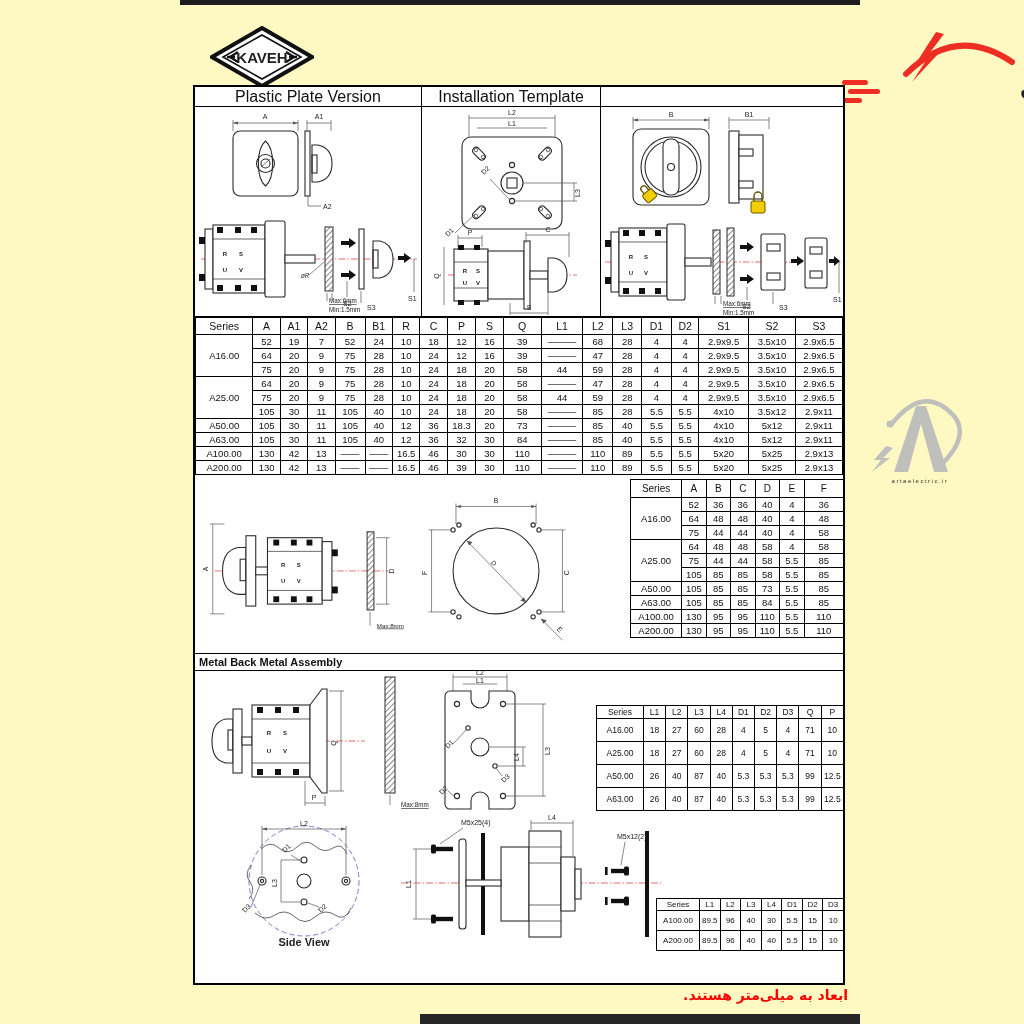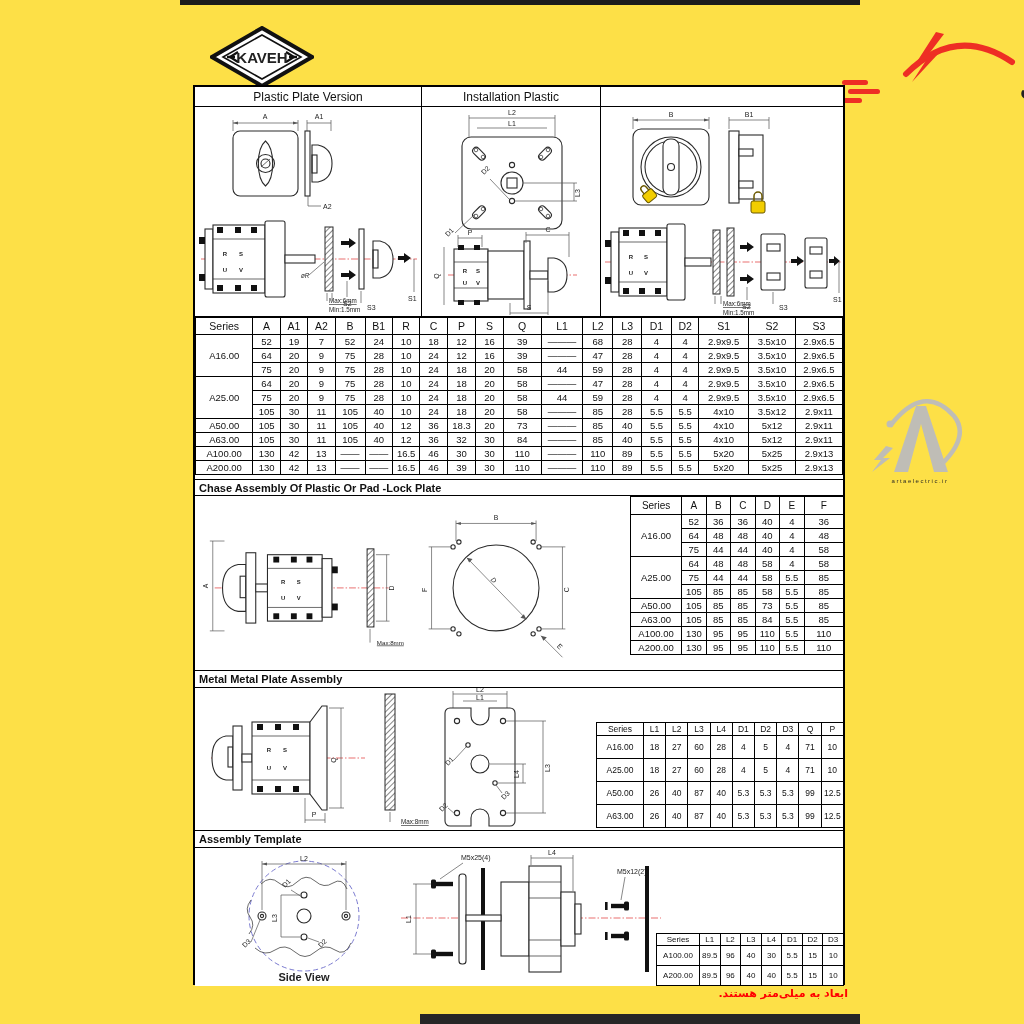--- a/index.html
+++ b/index.html
@@ -1,33 +1,33 @@
 <!DOCTYPE html>
 <html><head>
 <meta charset="utf-8">
 <style>
   html,body{margin:0;padding:0;background:#fff;}
   *{box-sizing:border-box;}
   body{font-family:"Liberation Sans",sans-serif;color:#111;}
-  .canvas{position:relative;width:1024px;height:1024px;background:#fde047;overflow:hidden;}
+  .canvas{position:relative;width:1024px;height:1024px;background:#fef9c3;overflow:hidden;}
 
   .top-bar{position:absolute;left:180px;top:0;width:680px;height:5px;background:#1c1c1c;}
   .bottom-bar{position:absolute;left:420px;top:1014px;width:440px;height:10px;background:#262626;}
 
   .kaveh-logo{position:absolute;left:210px;top:26px;}
   .page-title{position:absolute;left:360px;top:8px;width:320px;text-align:center;
     font-family:"DejaVu Sans",sans-serif;font-weight:bold;font-size:40px;direction:rtl;}
   .arta-logo{position:absolute;left:840px;top:22px;}
   .watermark{position:absolute;left:860px;top:390px;opacity:.95;}
 
   .frame{position:absolute;left:193px;top:85px;width:652px;height:900px;border:2px solid #000;background:#fff;}
 
   .row-versions{display:flex;height:20px;border-bottom:1.5px solid #000;}
   .row-versions .vcell{display:flex;align-items:center;justify-content:center;
-    font-size:12px;height:100%;}
+    font-size:16px;height:100%;}
   .row-drawings{display:flex;height:210px;border-bottom:1px solid #000;}
   .c1{width:227px;} .c2{width:179px;} .c3{flex:1;}
   .vsep{border-right:1.5px solid #000;}
 
   .row-maintable{height:162px;overflow:hidden;}
   table{border-collapse:collapse;width:100%;table-layout:fixed;}
   th,td{border:1px solid #000;text-align:center;padding:0;overflow:hidden;white-space:nowrap;}
   .main-tbl th{font-size:10.5px;font-weight:normal;height:17px;}
   .main-tbl td{font-size:9.5px;height:14px;}
 
@@ -45,21 +45,21 @@
 
   .metal-tbl-wrap{position:absolute;right:-1px;top:34px;width:248px;}
   .metal-tbl th{font-size:8.5px;font-weight:normal;height:13px;}
   .metal-tbl td{font-size:8.5px;height:23px;}
 
   .template-tbl-wrap{position:absolute;right:-1px;bottom:0;width:188px;}
   .template-tbl th{font-size:8px;font-weight:normal;height:12px;}
   .template-tbl td{font-size:8px;height:20px;}
 
   .units-note{position:absolute;right:176px;top:987px;font-family:"DejaVu Sans",sans-serif;
-    font-weight:bold;font-size:11px;color:#ff0000;direction:rtl;}
+    font-weight:bold;font-size:14px;color:#ff0000;direction:rtl;}
 
   svg text{font-family:"Liberation Sans",sans-serif;fill:#222;}
   .dim{stroke:#555;stroke-width:.7;fill:none;}
   .ln{stroke:#2a2a2a;stroke-width:1.1;fill:#fff;}
   .lnf{stroke:#2a2a2a;stroke-width:1.1;fill:none;}
   .thin{stroke:#2a2a2a;stroke-width:.7;fill:none;}
   .blk{fill:#111;stroke:none;}
   .cl{stroke:#e03131;stroke-width:.7;stroke-dasharray:7 2 1.5 2;fill:none;}
   .dt{font-size:7px;}
   .dts{font-size:6.3px;}
@@ -96,21 +96,21 @@
   <path d="M30,36 Q64,-8 94,26 Q110,46 82,74" fill="none" stroke="#bcbcbc" stroke-width="4.5"></path>
   <circle cx="30" cy="34" r="3.5" fill="#bcbcbc"></circle>
   <polygon points="26,56 14,70 21,70 12,82 30,68 23,68 33,58" fill="#bcbcbc"></polygon>
   <text x="60" y="93" text-anchor="middle" font-size="6" fill="#bcbcbc" letter-spacing="1.5">artaelectric.ir</text>
 </svg>
 
 <div class="frame">
 
   <div class="row-versions">
     <div class="vcell c1 vsep">Plastic Plate Version</div>
-    <div class="vcell c2 vsep">Installation Plastic</div>
+    <div class="vcell c2 vsep">Installation Template</div>
   </div>
 
   <div class="row-drawings">
 
     <div class="c1 vsep">
     <svg width="227" height="210" viewBox="0 0 227 210">
       <defs>
               <pattern id="hp1" width="4" height="4" patternTransform="rotate(45)" patternUnits="userSpaceOnUse">
                 <rect width="4" height="4" fill="#fff"></rect>
                 <line x1="0" y1="0" x2="0" y2="4" stroke="#444" stroke-width="1.3"></line>
@@ -579,21 +579,20 @@
               <td>5.5</td>
               <td>5.5</td>
               <td>5x20</td>
               <td>5x25</td>
               <td>2.9x13</td>
             </tr>
           </tbody>
         </table>
   </div>
 
-  <div class="sec-bar">Chase Assembly Of Plastic Or Pad -Lock Plate</div>
   <div class="sec-body chase-body">
     <svg width="420" height="172" viewBox="0 0 430 176" style="position:absolute;left:8px;top:2px;">
       <defs>
             <pattern id="hp3" width="4" height="4" patternTransform="rotate(45)" patternUnits="userSpaceOnUse">
               <rect width="4" height="4" fill="#fff"></rect>
               <line x1="0" y1="0" x2="0" y2="4" stroke="#444" stroke-width="1.3"></line>
             </pattern>
           </defs>
       <line class="cl" x1="12" y1="92" x2="190" y2="92"></line>
       <line class="dim" x1="10" y1="44" x2="10" y2="136"></line>
@@ -768,21 +767,21 @@
                 <td>95</td>
                 <td>110</td>
                 <td>5.5</td>
                 <td>110</td>
               </tr>
             </tbody>
           </table>
     </div>
   </div>
 
-  <div class="sec-bar h18">Metal Metal Plate Assembly</div>
+  <div class="sec-bar h18">Metal Back Metal Assembly</div>
   <div class="sec-body metal-body">
     <svg width="420" height="142" viewBox="0 0 420 142" style="position:absolute;left:10px;top:0;">
       <defs>
             <pattern id="hp4" width="4" height="4" patternTransform="rotate(45)" patternUnits="userSpaceOnUse">
               <rect width="4" height="4" fill="#fff"></rect>
               <line x1="0" y1="0" x2="0" y2="4" stroke="#444" stroke-width="1.3"></line>
             </pattern>
           </defs>
       <line class="cl" x1="6" y1="70" x2="160" y2="70"></line>
       <path class="ln" d="M28,48 h-7 q-14,2.5 -14,22 q0,19.5 14,22 h7 z"></path>
@@ -919,21 +918,20 @@
                 <td>5.3</td>
                 <td>5.3</td>
                 <td>99</td>
                 <td>12.5</td>
               </tr>
             </tbody>
           </table>
     </div>
   </div>
 
-  <div class="sec-bar h18">Assembly Template</div>
   <div class="sec-body template-body">
     <svg width="456" height="138" viewBox="0 0 456 138" style="position:absolute;left:14px;top:0;">
       <circle cx="95" cy="68" r="55" fill="none" stroke="#7b7bd0" stroke-width="1" stroke-dasharray="5 3"></circle>
       <path class="thin" d="M52,36 q9,-9 18,-1 t18,-1 t18,-1 t18,2 t14,6"></path>
       <path class="thin" d="M46,100 q10,9 20,2 t20,2 t20,0 t20,-2 t16,-7"></path>
       <path class="thin" d="M42,52 q-7,9 -1,17 t-1,17"></path>
       <circle class="lnf" cx="53" cy="68" r="4"></circle>
           <circle class="lnf" cx="53" cy="68" r="1.6"></circle>
       <circle class="lnf" cx="137" cy="68" r="4"></circle>
           <circle class="lnf" cx="137" cy="68" r="1.6"></circle>

